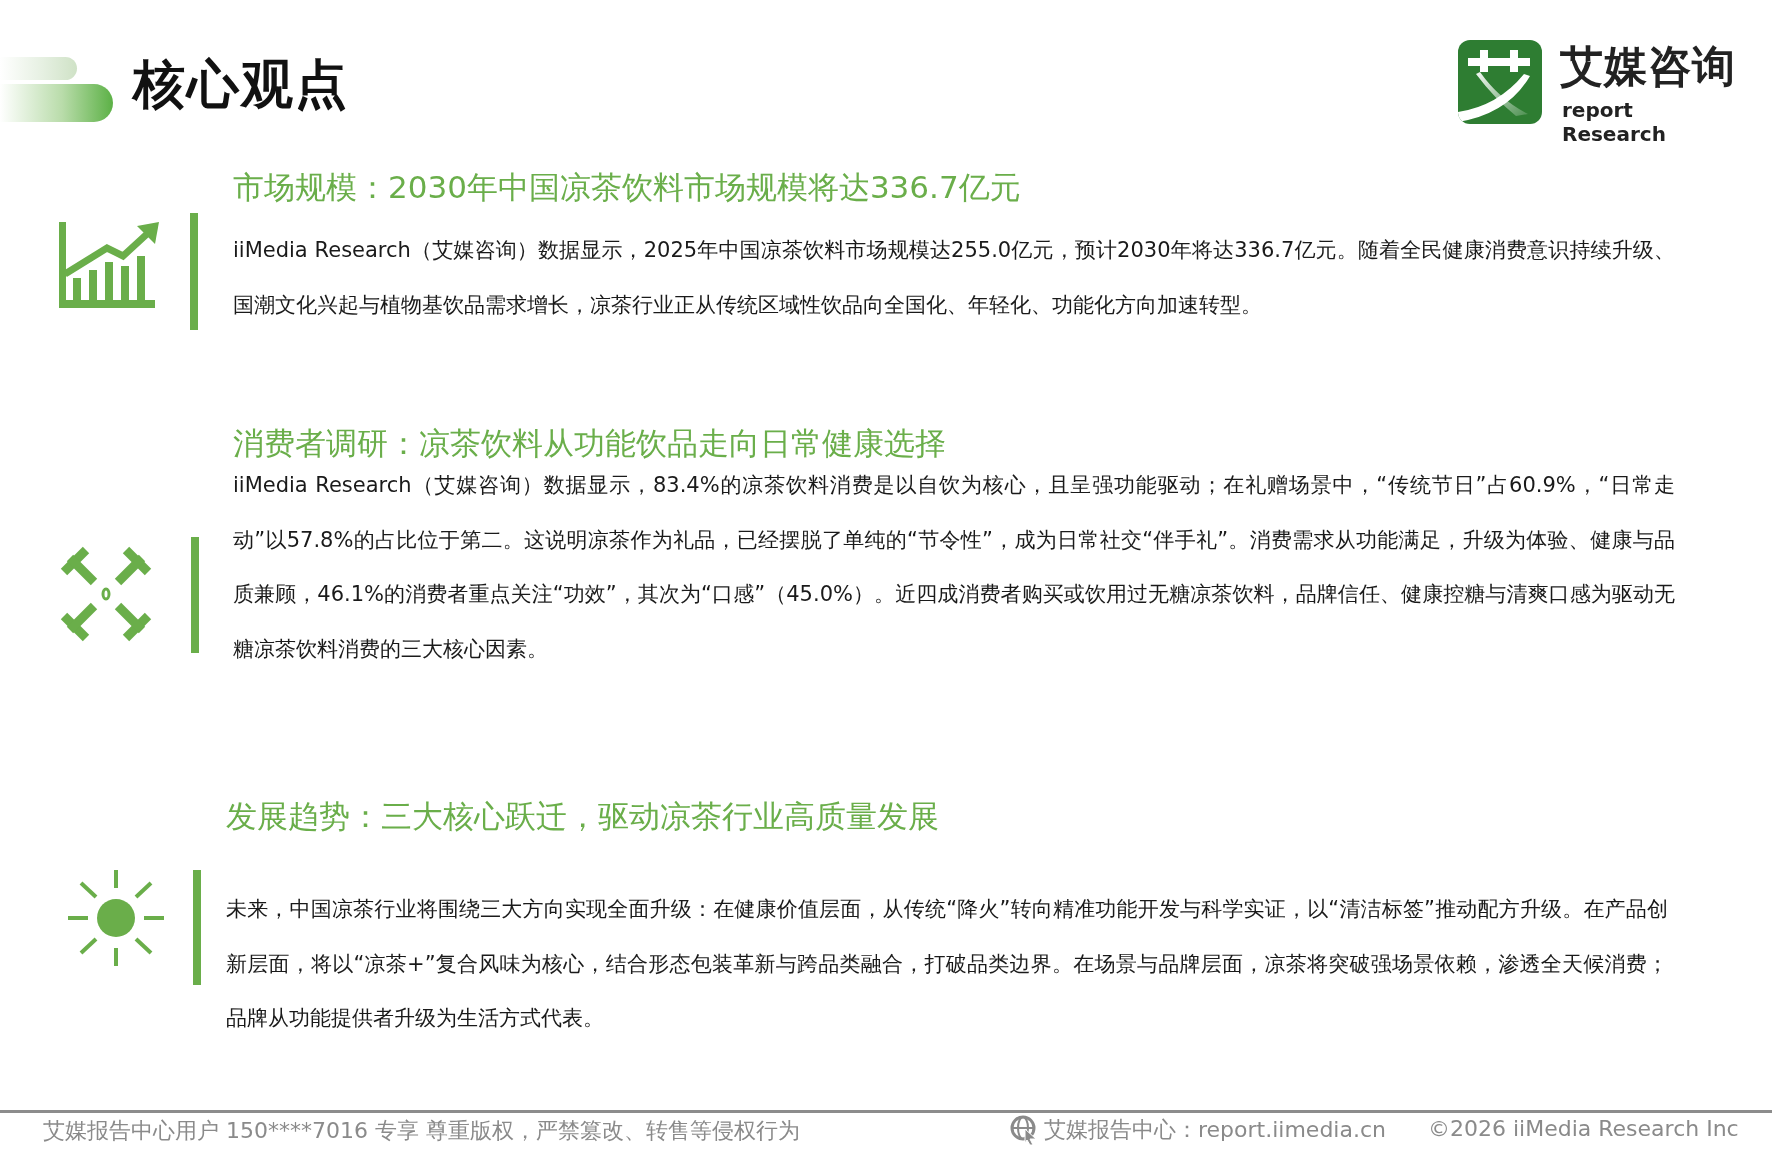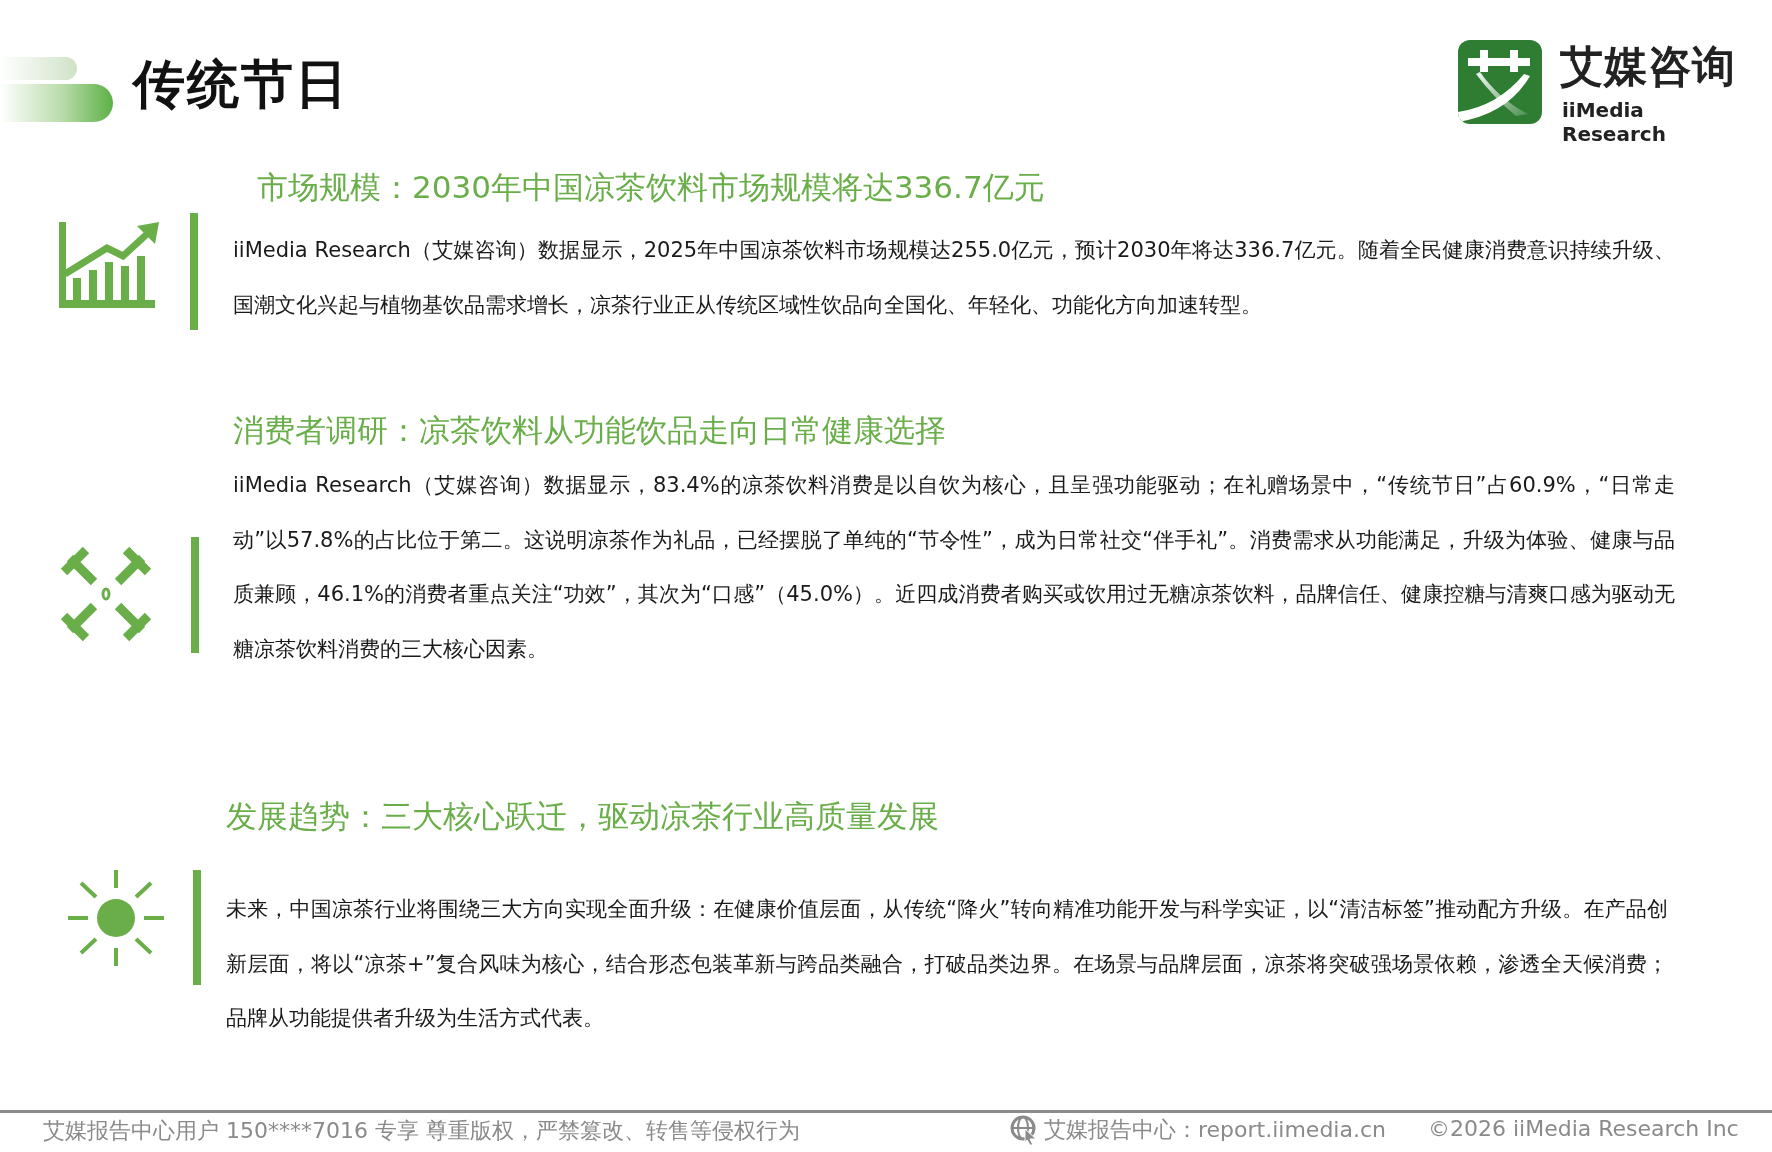--- a/index.html
+++ b/index.html
@@ -51,76 +51,76 @@
   .footer-left { position: absolute; left: 43px; top: 1117px; font-size: 22px; color: #8a8a8a; line-height: 28px; white-space: nowrap; }
   .footer-mid { position: absolute; left: 1010px; top: 1115px; font-size: 22px; color: #8a8a8a; line-height: 28px; white-space: nowrap; display: flex; align-items: center; text-align: center; }
   .footer-mid svg { margin-right: 6px; }
   .footer-right { position: absolute; left: 1428px; top: 1115px; font-size: 22px; color: #8a8a8a; line-height: 28px; white-space: nowrap; text-align: right; }
 </style>
 </head>
 <body>
 
 <div class="deco-bar-top"></div>
 <div class="deco-bar-bottom"></div>
-<h1 class="page-title">传统节日</h1>
+<h1 class="page-title">核心观点</h1>
 
 <div class="logo">
   <div class="logo-mark">
     <svg width="84" height="84" viewBox="0 0 84 84">
       <defs>
         <linearGradient id="swoosh" x1="0" y1="0" x2="1" y2="1">
           <stop offset="0" stop-color="#ffffff" stop-opacity="0.95"></stop>
           <stop offset="1" stop-color="#ffffff" stop-opacity="0.15"></stop>
         </linearGradient>
       </defs>
       <rect x="10" y="18" width="62" height="8" fill="#fff"></rect>
       <rect x="22" y="10" width="8" height="22" fill="#fff"></rect>
       <rect x="52" y="10" width="8" height="22" fill="#fff"></rect>
       <path d="M22 32 Q42 60 70 74 L58 76 Q36 58 18 34 Z" fill="url(#swoosh)"></path>
       <path d="M0 72 Q40 66 66 34 L72 36 Q50 74 0 82 Z" fill="#fff"></path>
     </svg>
   </div>
   <div class="logo-cn">艾媒咨询</div>
-  <div class="logo-en">iiMedia Research</div>
+  <div class="logo-en">report Research</div>
 </div>
 
 <div class="section">
   <div class="section-icon" style="left:59px; top:220px;">
     <svg width="100" height="90" viewBox="0 0 100 90">
       <path d="M3 2 L3 84 L96 84" fill="none" stroke="#6aae4a" stroke-width="8"></path>
       <rect x="14" y="58" width="8" height="26" fill="#6aae4a"></rect>
       <rect x="30" y="50" width="8" height="34" fill="#6aae4a"></rect>
       <rect x="46" y="42" width="8" height="42" fill="#6aae4a"></rect>
       <rect x="62" y="46" width="8" height="38" fill="#6aae4a"></rect>
       <rect x="78" y="36" width="8" height="48" fill="#6aae4a"></rect>
       <polyline points="6,54 48,28 64,36 88,14" fill="none" stroke="#6aae4a" stroke-width="7"></polyline>
       <polygon points="78,6 100,2 96,24" fill="#6aae4a"></polygon>
     </svg>
   </div>
   <div class="accent-bar" style="left:190px; top:213px; height:117px;"></div>
-  <div class="section-heading" style="left:233px; top:167px;margin-left:24px;">市场规模：2030年中国凉茶饮料市场规模将达336.7亿元</div>
+  <div class="section-heading" style="left:233px; top:167px;">市场规模：2030年中国凉茶饮料市场规模将达336.7亿元</div>
   <div class="section-body" style="left:233px; top:223px;">iiMedia Research（艾媒咨询）数据显示，2025年中国凉茶饮料市场规模达255.0亿元，预计2030年将达336.7亿元。随着全民健康消费意识持续升级、国潮文化兴起与植物基饮品需求增长，凉茶行业正从传统区域性饮品向全国化、年轻化、功能化方向加速转型。</div>
 </div>
 
 <div class="section">
   <div class="section-icon" style="left:58px; top:546px;">
     <svg width="96" height="96" viewBox="0 0 96 96" stroke="#6aae4a" stroke-width="9" fill="none" stroke-linecap="butt">
       <line x1="6" y1="26" x2="28" y2="4"></line>
         <line x1="12" y1="12" x2="36" y2="36"></line>
       <line x1="90" y1="26" x2="68" y2="4"></line>
         <line x1="84" y1="12" x2="60" y2="36"></line>
       <line x1="6" y1="70" x2="28" y2="92"></line>
         <line x1="12" y1="84" x2="36" y2="60"></line>
       <line x1="90" y1="70" x2="68" y2="92"></line>
         <line x1="84" y1="84" x2="60" y2="60"></line>
       <ellipse cx="48" cy="48" rx="3" ry="5" stroke-width="3"></ellipse>
     </svg>
   </div>
   <div class="accent-bar" style="left:191px; top:537px; height:116px;"></div>
-  <div class="section-heading" style="left:233px; top:410px;">消费者调研：凉茶饮料从功能饮品走向日常健康选择</div>
+  <div class="section-heading" style="left:233px; top:423px;">消费者调研：凉茶饮料从功能饮品走向日常健康选择</div>
   <div class="section-body" style="left:233px; top:458px;">iiMedia Research（艾媒咨询）数据显示，83.4%的凉茶饮料消费是以自饮为核心，且呈强功能驱动；在礼赠场景中，“传统节日”占60.9%，“日常走动”以57.8%的占比位于第二。这说明凉茶作为礼品，已经摆脱了单纯的“节令性”，成为日常社交“伴手礼”。消费需求从功能满足，升级为体验、健康与品质兼顾，46.1%的消费者重点关注“功效”，其次为“口感”（45.0%）。近四成消费者购买或饮用过无糖凉茶饮料，品牌信任、健康控糖与清爽口感为驱动无糖凉茶饮料消费的三大核心因素。</div>
 </div>
 
 <div class="section">
   <div class="section-icon" style="left:64px; top:866px;">
     <svg width="104" height="104" viewBox="0 0 104 104" stroke="#6aae4a" stroke-width="4">
       <circle cx="52" cy="52" r="19" fill="#6aae4a" stroke="none"></circle>
       <line x1="52" y1="4" x2="52" y2="22"></line>
       <line x1="52" y1="82" x2="52" y2="100"></line>
       <line x1="4" y1="52" x2="24" y2="52"></line>

